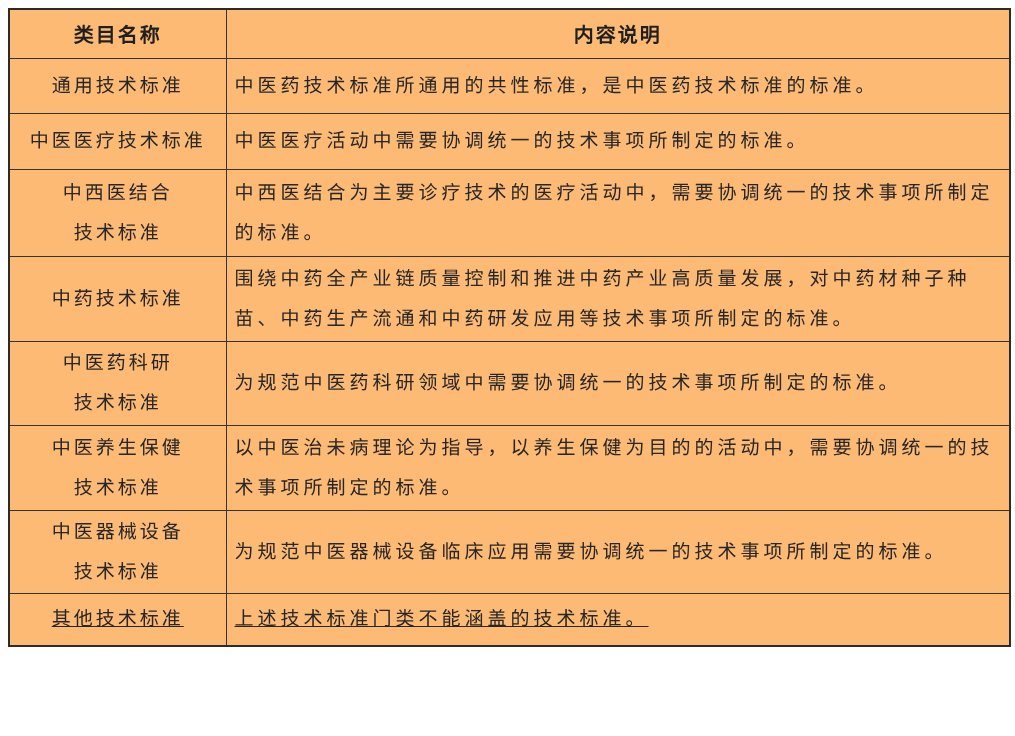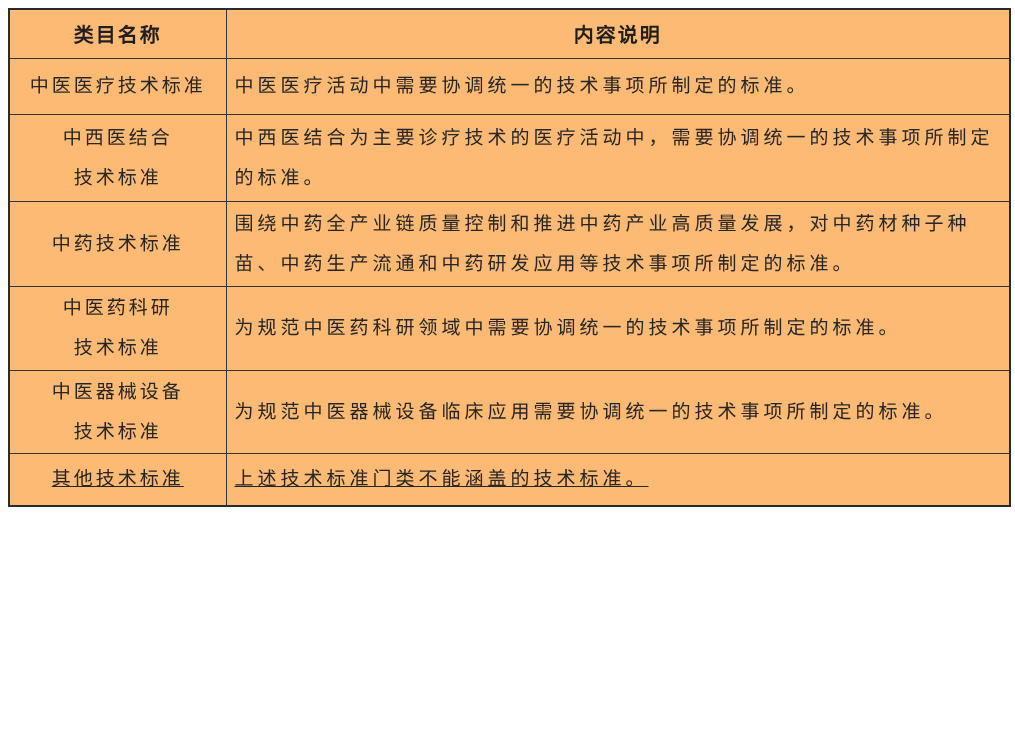--- a/index.html
+++ b/index.html
@@ -72,38 +72,47 @@
     <col class="col-cat">
     <col class="col-desc">
   </colgroup>
   <thead>
     <tr class="rh">
       <th>类目名称</th>
       <th>内容说明</th>
     </tr>
   </thead>
   <tbody>
+    <tr class="r1">
+      <td class="cat">通用技术标准</td>
+      <td class="desc">中医药技术标准所通用的共性标准，是中医药技术标准的标准。</td>
+    </tr>
     <tr class="r2">
       <td class="cat">中医医疗技术标准</td>
       <td class="desc">中医医疗活动中需要协调统一的技术事项所制定的标准。</td>
     </tr>
     <tr class="r3">
       <td class="cat">中西医结合
 技术标准</td>
       <td class="desc">中西医结合为主要诊疗技术的医疗活动中，需要协调统一的技术事项所制定的标准。</td>
     </tr>
     <tr class="r4">
       <td class="cat">中药技术标准</td>
       <td class="desc">围绕中药全产业链质量控制和推进中药产业高质量发展，对中药材种子种苗、中药生产流通和中药研发应用等技术事项所制定的标准。</td>
     </tr>
     <tr class="r5">
       <td class="cat">中医药科研
 技术标准</td>
       <td class="desc">为规范中医药科研领域中需要协调统一的技术事项所制定的标准。</td>
     </tr>
+    <tr class="r7">
+      <td class="cat">中医养生保健
+技术标准</td>
+      <td class="desc">以中医治未病理论为指导，以养生保健为目的的活动中，需要协调统一的技术事项所制定的标准。</td>
+    </tr>
     <tr class="r8">
       <td class="cat">中医器械设备
 技术标准</td>
       <td class="desc">为规范中医器械设备临床应用需要协调统一的技术事项所制定的标准。</td>
     </tr>
     <tr class="r9">
       <td class="cat">其他技术标准</td>
       <td class="desc">上述技术标准门类不能涵盖的技术标准。</td>
     </tr>
   </tbody>

